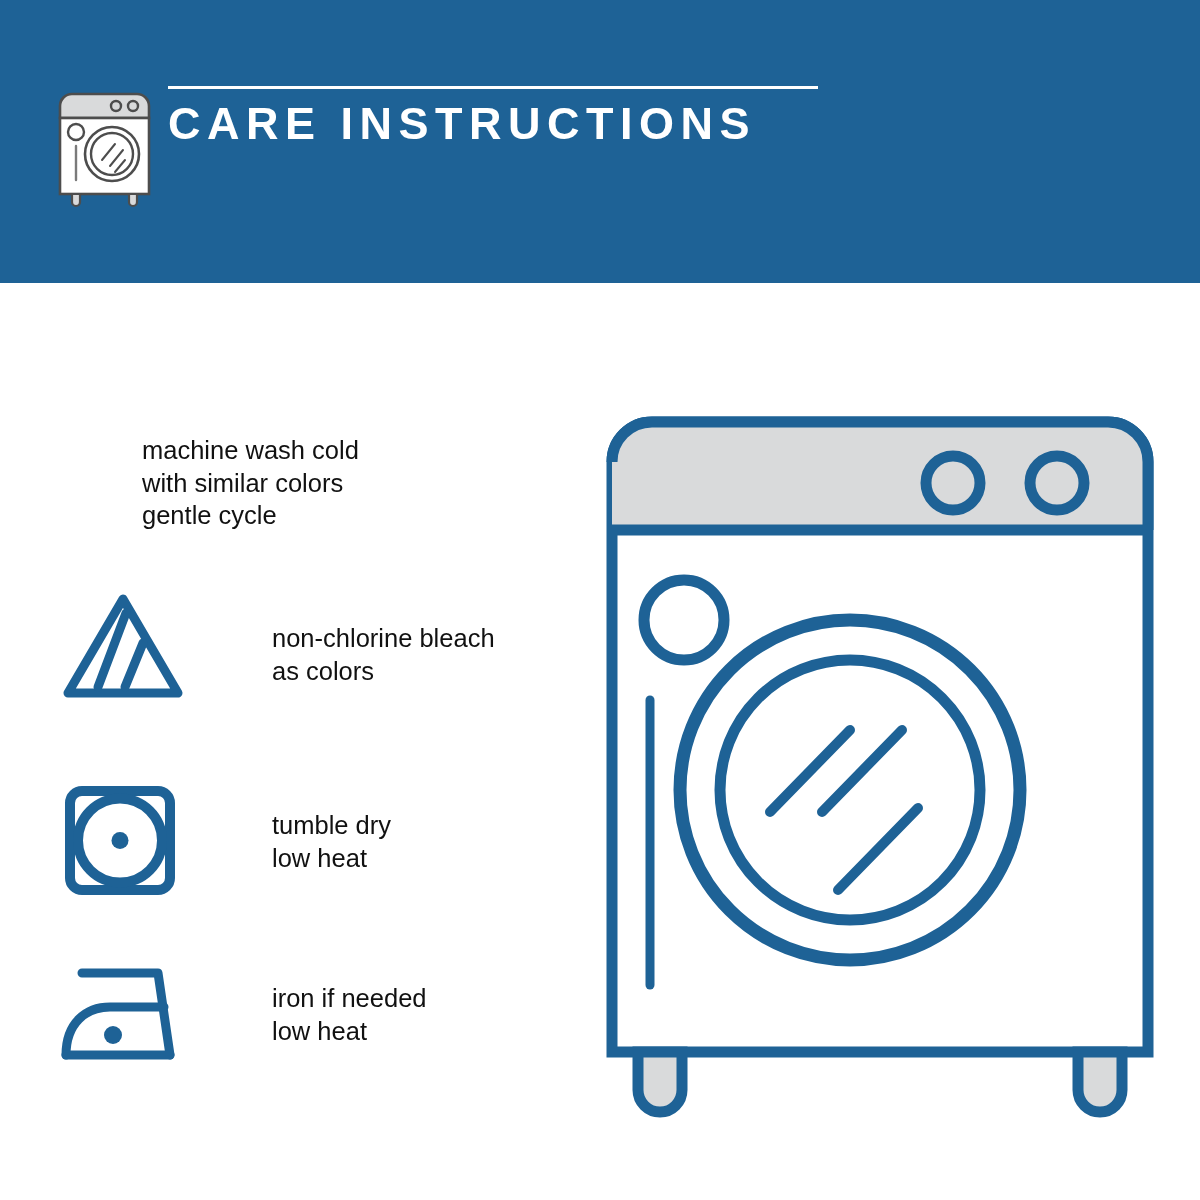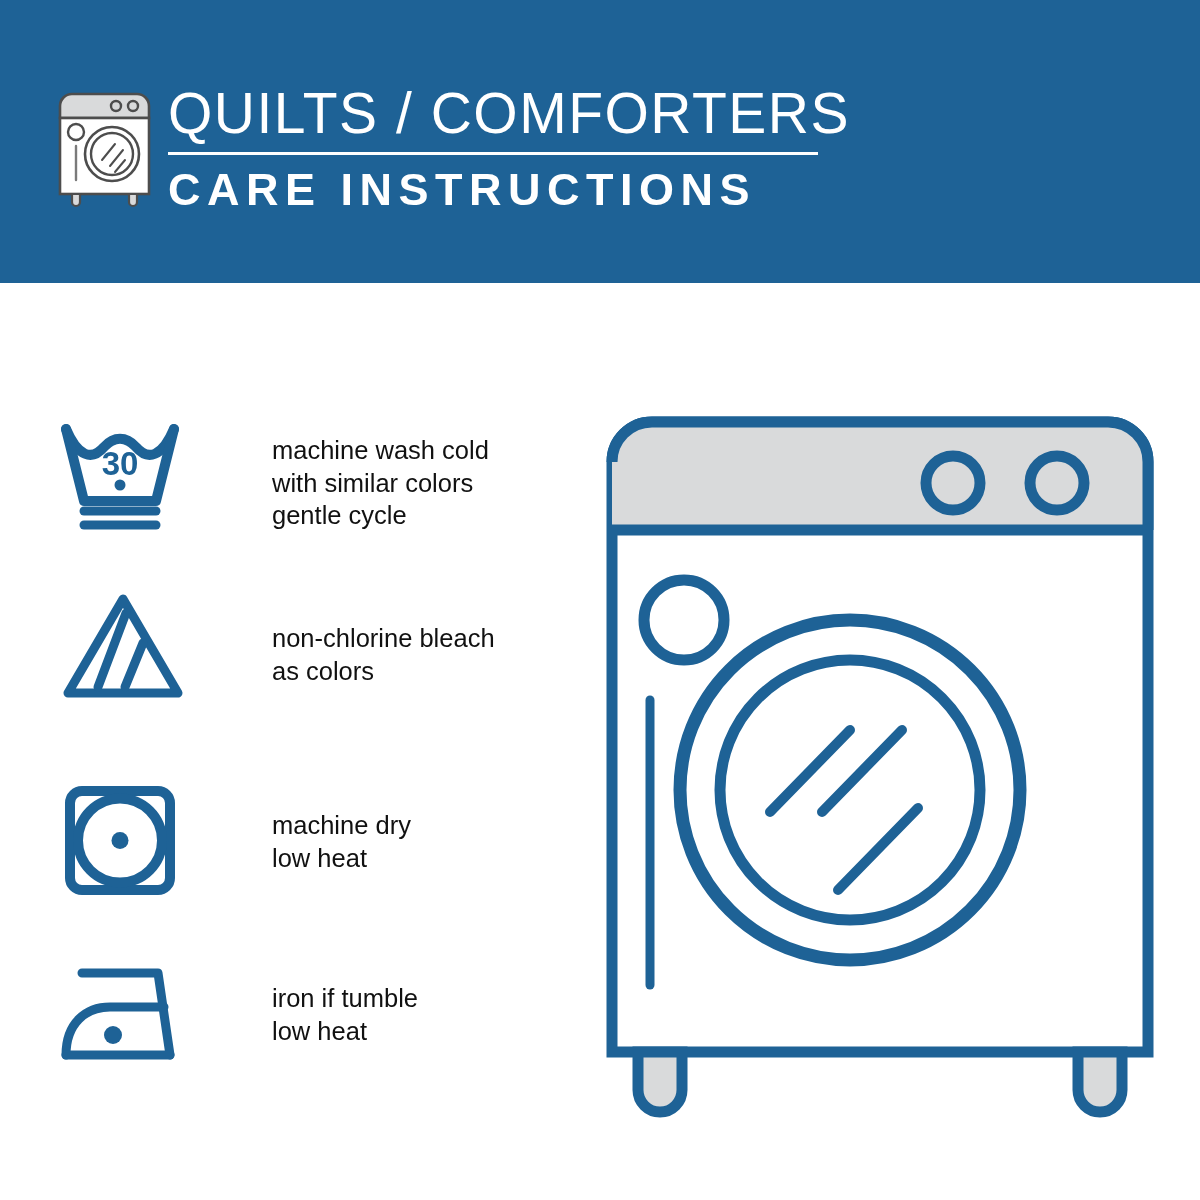--- a/index.html
+++ b/index.html
@@ -107,46 +107,28 @@
         <line x1="50" y1="76" x2="63" y2="60" stroke="#4d4d4d" stroke-width="2" stroke-linecap="round"></line>
         <line x1="58" y1="82" x2="71" y2="66" stroke="#4d4d4d" stroke-width="2" stroke-linecap="round"></line>
         <line x1="63" y1="88" x2="73" y2="76" stroke="#4d4d4d" stroke-width="2" stroke-linecap="round"></line>
 
         <path d="M20 110 v8 a4 4 0 0 0 8 0 v-8 z" fill="#d9dadb" stroke="#4d4d4d" stroke-width="2.2"></path>
         <path d="M77 110 v8 a4 4 0 0 0 8 0 v-8 z" fill="#d9dadb" stroke="#4d4d4d" stroke-width="2.2"></path>
       </svg>
     </div>
 
     <div class="header-text">
-      <div class="title-main">QUILTS / COMFORTERS</div>
       <div class="title-rule"></div>
       <div class="title-sub">CARE INSTRUCTIONS</div>
     </div>
   </div>
 
   <div class="care-list">
 
     <div class="care-row r0">
-      <div class="care-icon">
-        <svg viewBox="0 0 130 115" width="130" height="115" xmlns="http://www.w3.org/2000/svg">
-
-          <path d="M8 12
-                   C 20 40, 34 44, 46 30
-                   C 56 19, 68 19, 78 30
-                   C 90 44, 104 40, 116 12" fill="none" stroke="#1e6296" stroke-width="10" stroke-linecap="round" stroke-linejoin="round"></path>
-          <path d="M8 12 L26 84 L98 84 L116 12" fill="none" stroke="#1e6296" stroke-width="10" stroke-linecap="round" stroke-linejoin="round"></path>
-
-          <line x1="26" y1="94" x2="98" y2="94" stroke="#1e6296" stroke-width="9" stroke-linecap="round"></line>
-          <line x1="26" y1="108" x2="98" y2="108" stroke="#1e6296" stroke-width="9" stroke-linecap="round"></line>
-
-          <text x="62" y="58" text-anchor="middle" font-family="Liberation Sans, sans-serif" font-size="33" font-weight="bold" fill="#1e6296">30</text>
-
-          <circle cx="62" cy="68" r="5.5" fill="#1e6296"></circle>
-        </svg>
-      </div>
       <div class="care-text">machine wash cold
 with similar colors
 gentle cycle</div>
     </div>
 
     <div class="care-row r1">
       <div class="care-icon">
         <svg viewBox="0 0 130 115" width="130" height="115" xmlns="http://www.w3.org/2000/svg">
 
           <path d="M65 8 L120 102 L10 102 Z" fill="none" stroke="#1e6296" stroke-width="9" stroke-linejoin="round"></path>
@@ -160,37 +142,37 @@
     </div>
 
     <div class="care-row r2">
       <div class="care-icon">
         <svg viewBox="0 0 130 115" width="130" height="115" xmlns="http://www.w3.org/2000/svg">
           <rect x="12" y="8" width="100" height="99" rx="12" ry="12" fill="none" stroke="#1e6296" stroke-width="10"></rect>
           <circle cx="62" cy="57.5" r="42" fill="none" stroke="#1e6296" stroke-width="10"></circle>
           <circle cx="62" cy="57.5" r="8.5" fill="#1e6296"></circle>
         </svg>
       </div>
-      <div class="care-text">machine dry
+      <div class="care-text">tumble dry
 low heat</div>
     </div>
 
     <div class="care-row r3">
       <div class="care-icon">
         <svg viewBox="0 0 130 115" width="130" height="115" xmlns="http://www.w3.org/2000/svg">
 
           <path d="M24 18 H100 L112 100" fill="none" stroke="#1e6296" stroke-width="9" stroke-linecap="round" stroke-linejoin="round"></path>
 
           <path d="M8 100 C8 68, 28 52, 52 52 H106" fill="none" stroke="#1e6296" stroke-width="9" stroke-linecap="round" stroke-linejoin="round"></path>
           <line x1="8" y1="100" x2="112" y2="100" stroke="#1e6296" stroke-width="9" stroke-linecap="round"></line>
 
           <circle cx="55" cy="80" r="9" fill="#1e6296"></circle>
         </svg>
       </div>
-      <div class="care-text">iron if tumble
+      <div class="care-text">iron if needed
 low heat</div>
     </div>
   </div>
 
   <div class="washer">
     <svg viewBox="0 0 580 720" width="580" height="720" xmlns="http://www.w3.org/2000/svg">
 
       <path d="M22 62 a40 40 0 0 1 40 -40 h456 a40 40 0 0 1 40 40 v590 h-536 z" fill="#ffffff" stroke="#1e6296" stroke-width="11"></path>
 
       <path d="M22 62 a40 40 0 0 1 40 -40 h456 a40 40 0 0 1 40 40 v68 h-536 z" fill="#d9dadb" stroke="none"></path>

